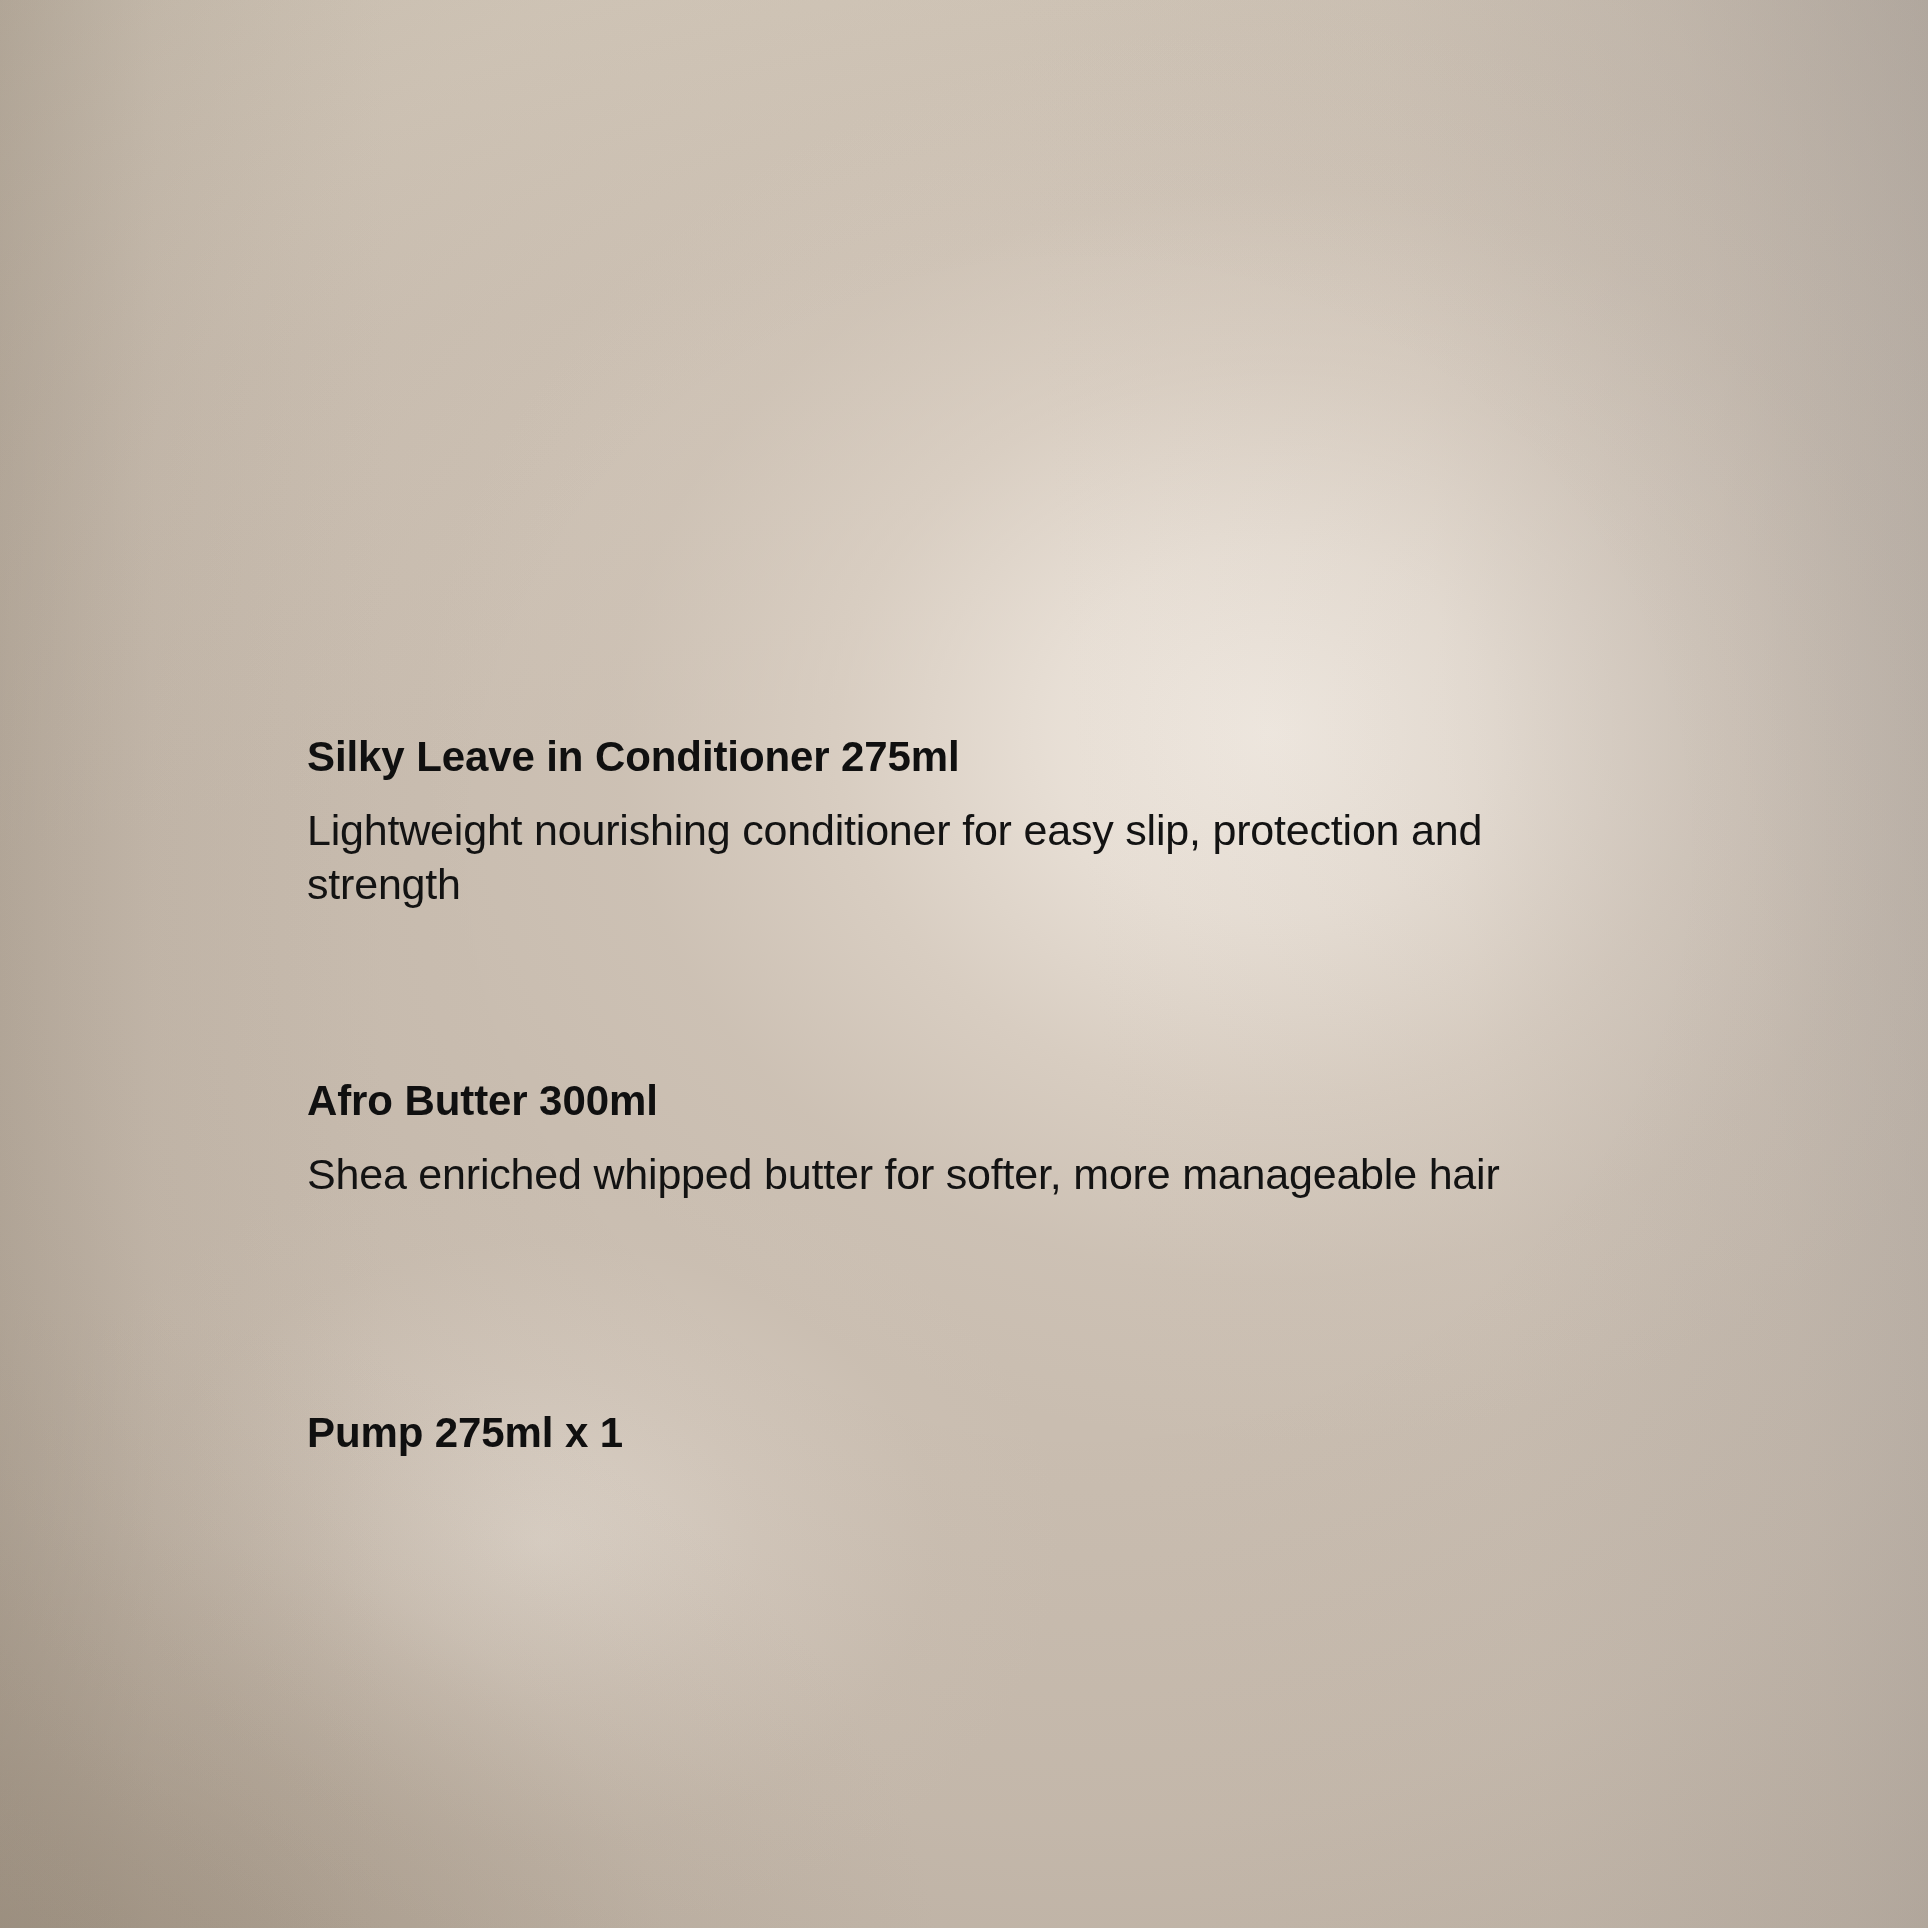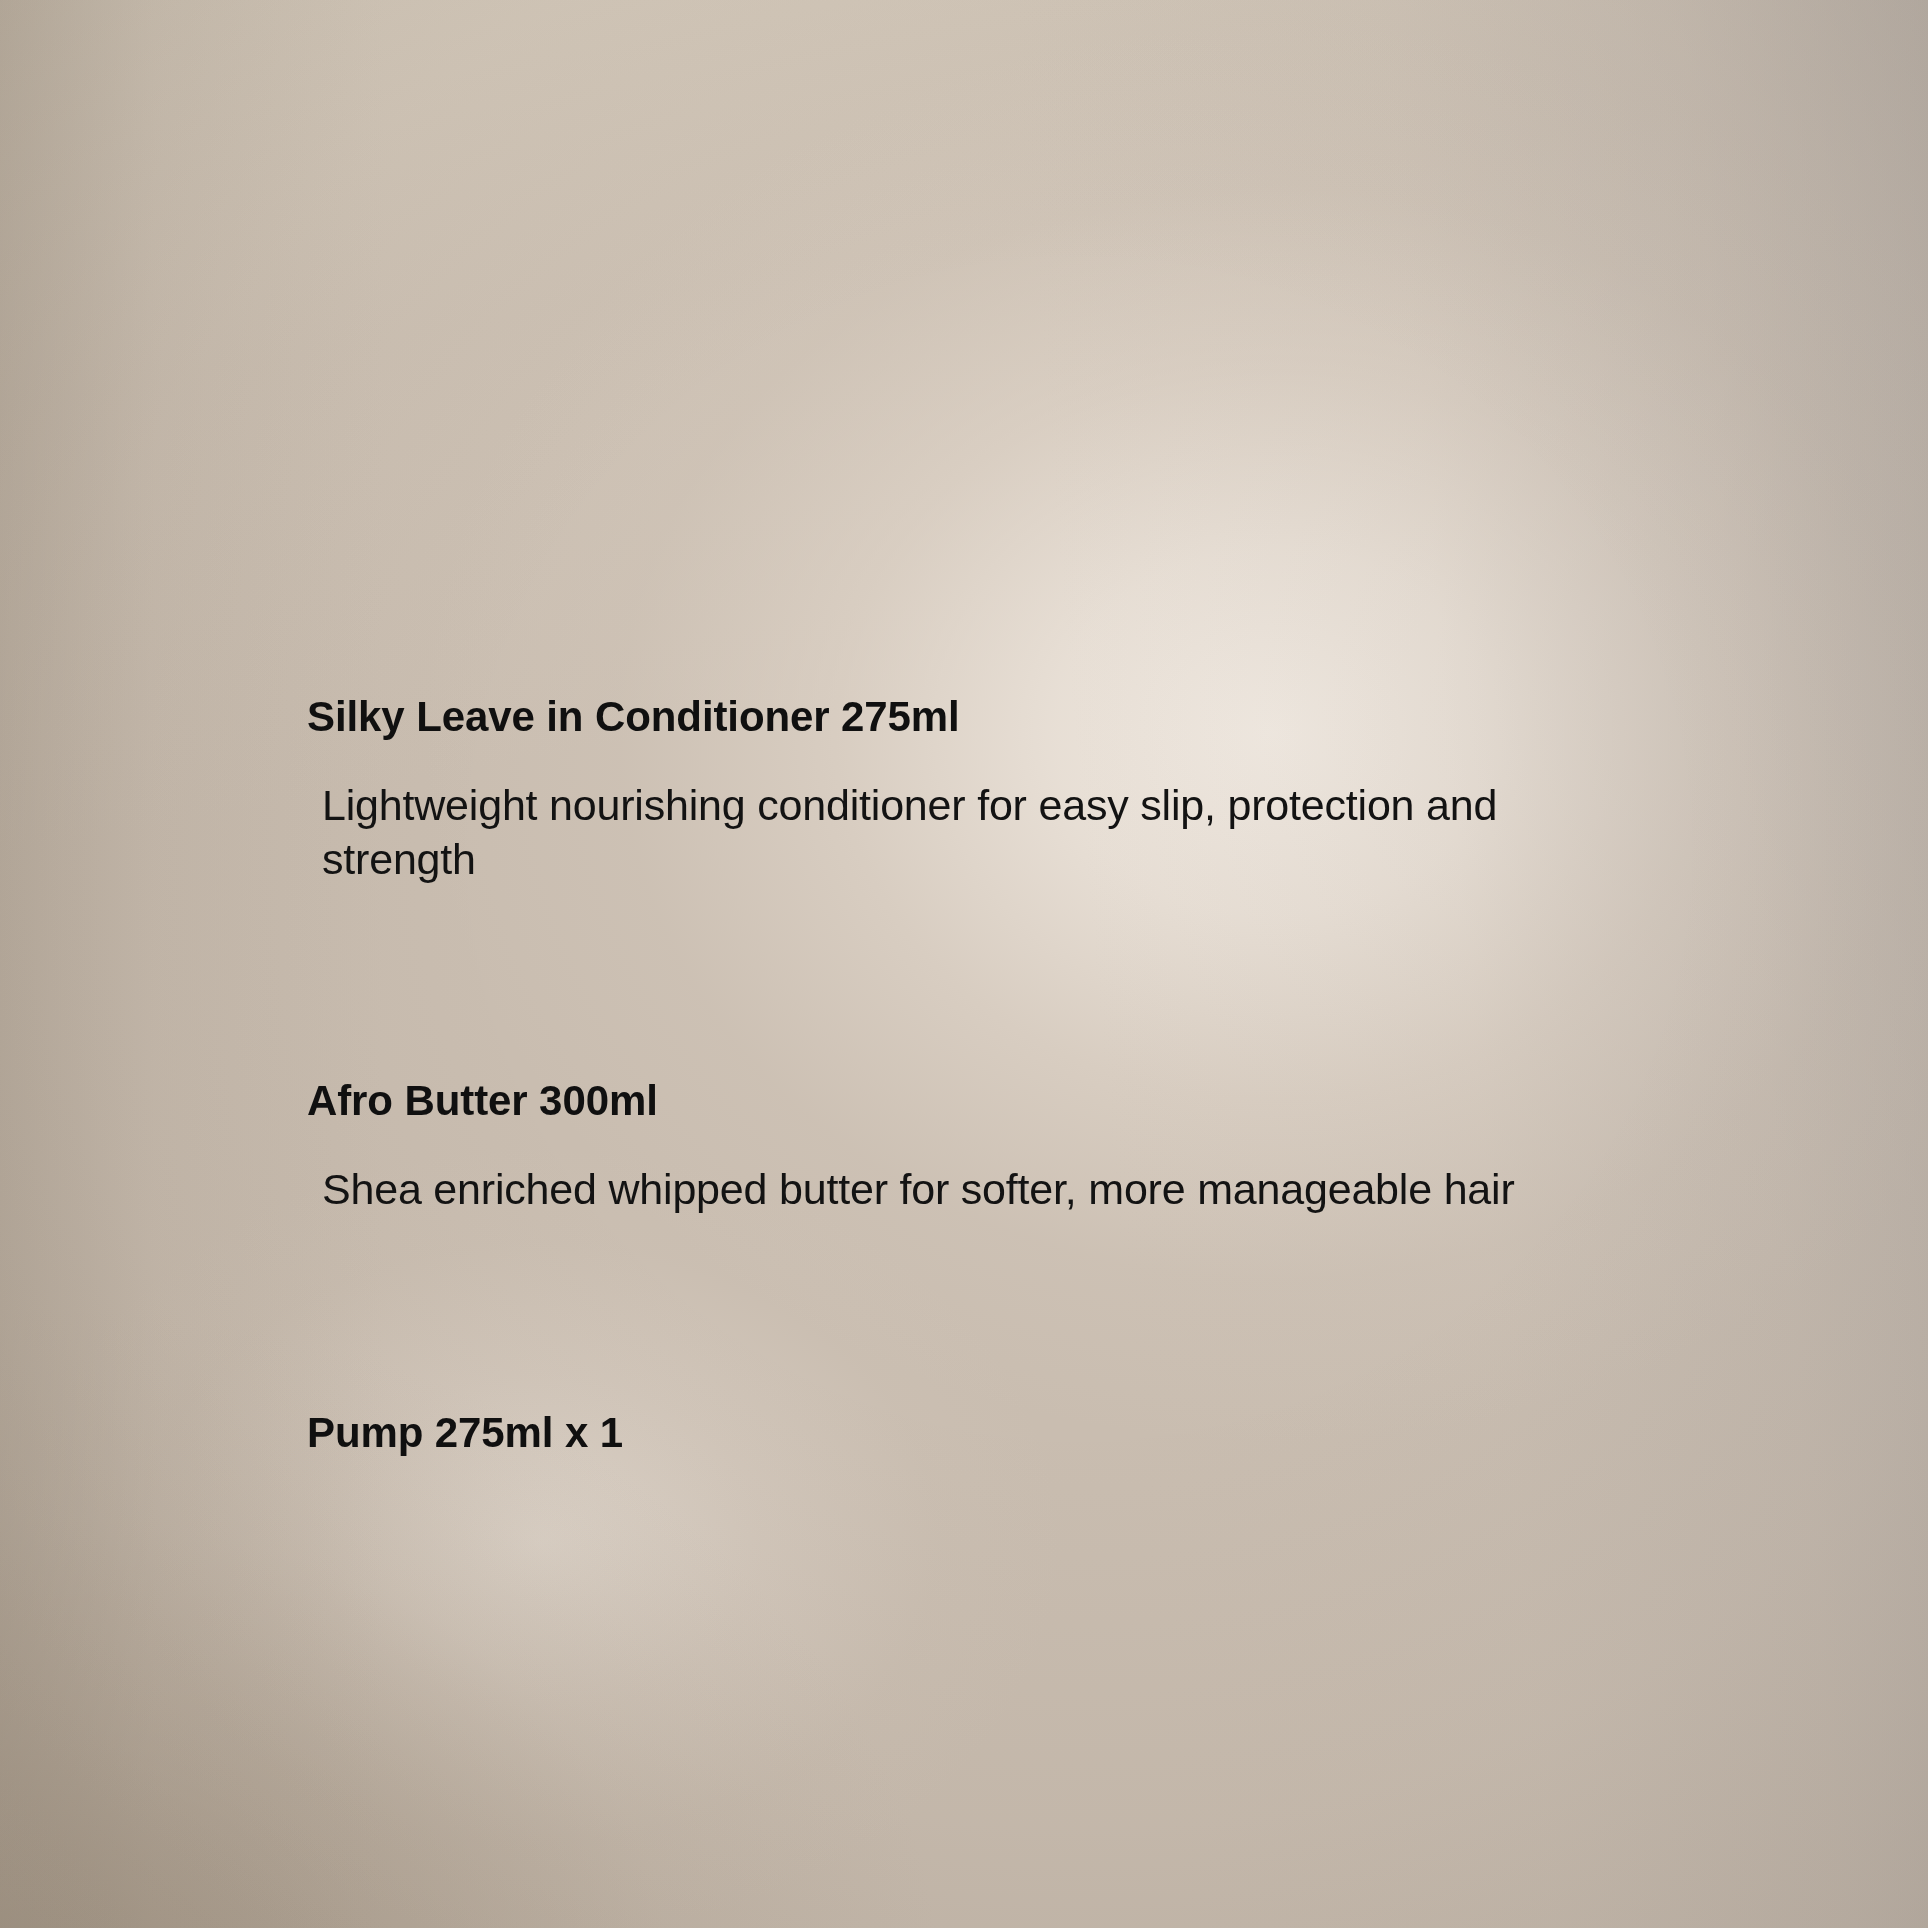--- a/index.html
+++ b/index.html
@@ -114,35 +114,35 @@
     color: #121212;
     white-space: pre-line;
   }
 
   .section {
     position: absolute;
     left: 0;
     width: 1252px;
   }
 
-  .section-a { top: 692px; }
+  .section-a { top: 732px; }
   .section-b { top: 1076px; }
   .section-c { top: 1408px; }
 
   .item-heading {
     margin: 0;
     font-size: 42px;
     font-weight: 700;
     line-height: 1.18;
     letter-spacing: -0.1px;
     color: #101010;
   }
 
   .item-desc {
-    margin: 15px;
+    margin: 0;
     padding-top: 21px;
     font-size: 43px;
     font-weight: 400;
     line-height: 1.26;
     letter-spacing: -0.2px;
     color: #131313;
     max-width: 1224px;
   }
 </style>
 </head>

